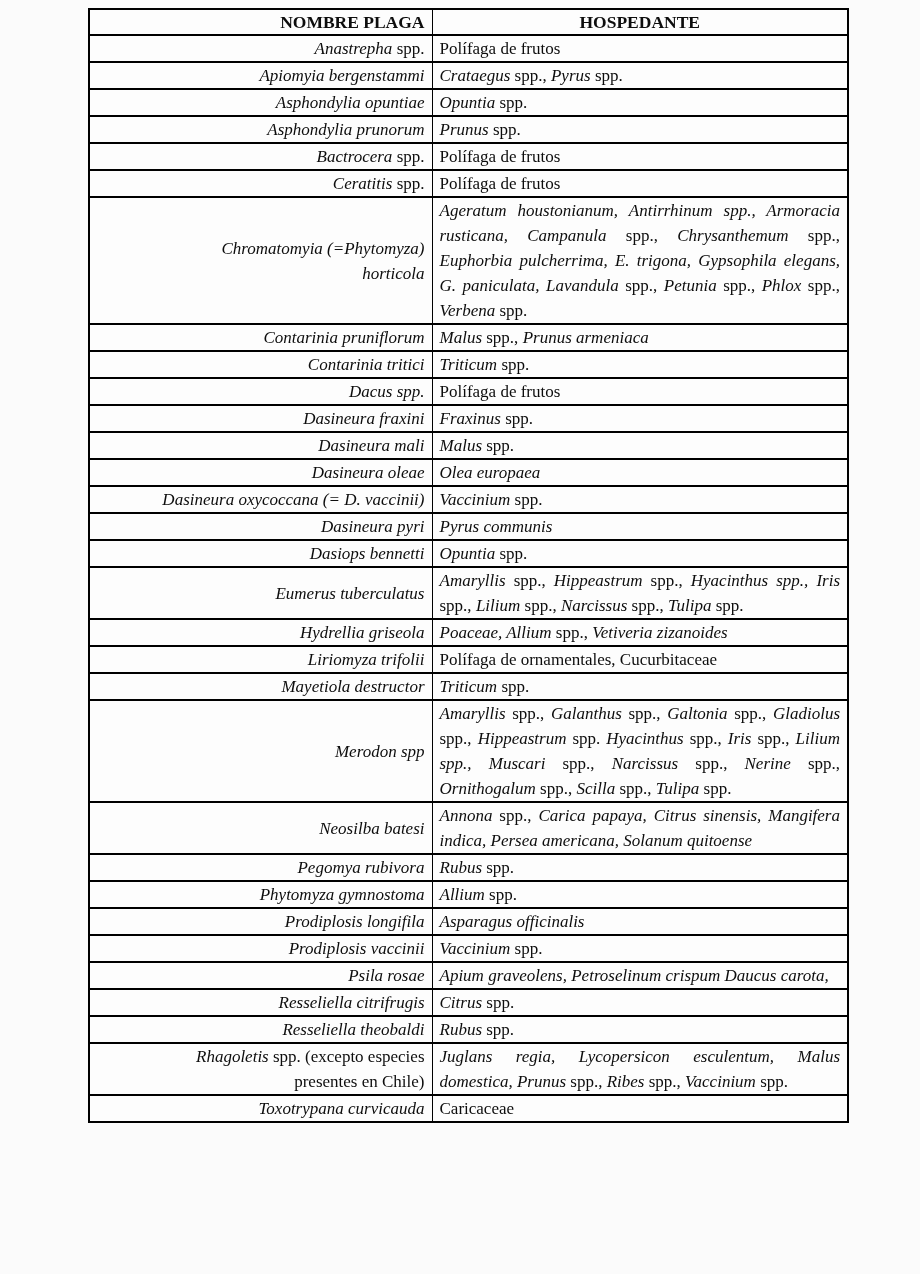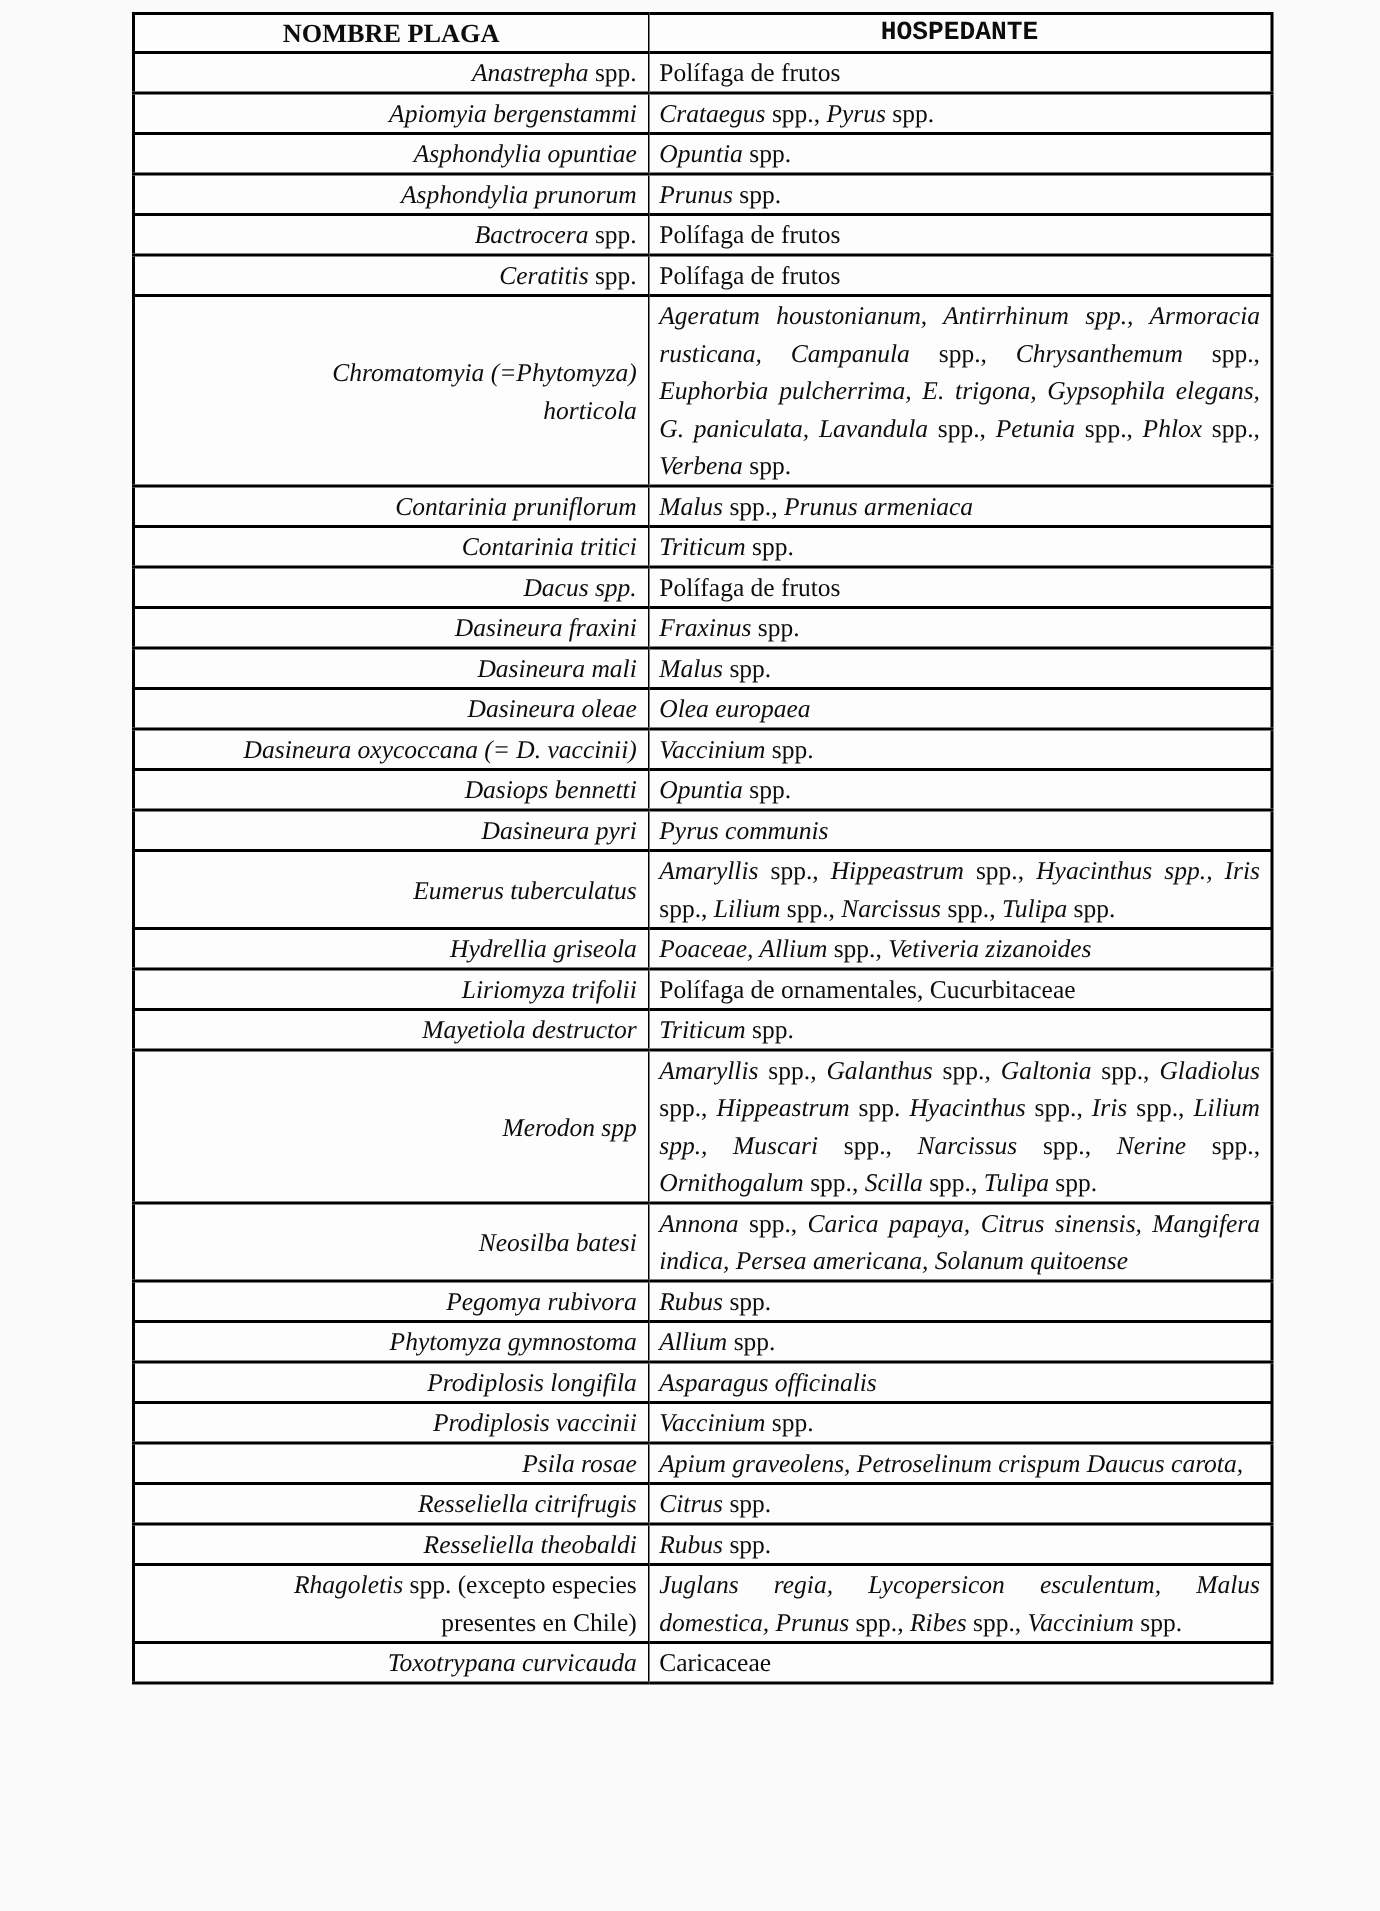--- a/index.html
+++ b/index.html
@@ -37,22 +37,22 @@
     border-bottom: 2px solid #000;
     padding: 0 7px;
     vertical-align: middle;
   }
   table.pest-table th {
     font-size: 17.5px;
     font-weight: bold;
     line-height: 24px;
     white-space: nowrap;
   }
-  th.h-plaga { text-align: center; }
-  th.h-hosp  { text-align: center; font-family: Liberation Mono, monospace; }
+  th.h-plaga { text-align: right; }
+  th.h-hosp  { text-align: center; }
   td.plaga {
     text-align: right;
   }
   td.hospedante {
     text-align: justify;
   }
   td i { font-style: italic; }
   td span { font-style: normal; }
 </style>
 </head>
@@ -121,26 +121,26 @@
         </tr>
         <tr>
           <td class="plaga"><i>Dasineura oleae</i></td>
           <td class="hospedante"><i>Olea europaea</i></td>
         </tr>
         <tr>
           <td class="plaga"><i>Dasineura oxycoccana (= D. vaccinii)</i></td>
           <td class="hospedante"><i>Vaccinium</i><span> spp.</span></td>
         </tr>
         <tr>
+          <td class="plaga"><i>Dasineura pyri</i></td>
+          <td class="hospedante"><i>Pyrus communis</i></td>
+        </tr>
+        <tr>
           <td class="plaga"><i>Dasiops bennetti</i></td>
           <td class="hospedante"><i>Opuntia</i><span> spp.</span></td>
-        </tr>
-        <tr>
-          <td class="plaga"><i>Dasineura pyri</i></td>
-          <td class="hospedante"><i>Pyrus communis</i></td>
         </tr>
         <tr>
           <td class="plaga"><i>Eumerus tuberculatus</i></td>
           <td class="hospedante"><i>Amaryllis</i><span> spp., </span><i>Hippeastrum</i><span> spp., </span><i>Hyacinthus spp.,</i><span> </span><i>Iris</i><span> spp., </span><i>Lilium</i><span> spp., </span><i>Narcissus</i><span> spp., </span><i>Tulipa</i><span> spp.</span></td>
         </tr>
         <tr>
           <td class="plaga"><i>Hydrellia griseola</i></td>
           <td class="hospedante"><i>Poaceae, Allium</i><span> spp., </span><i>Vetiveria zizanoides</i></td>
         </tr>
         <tr>

